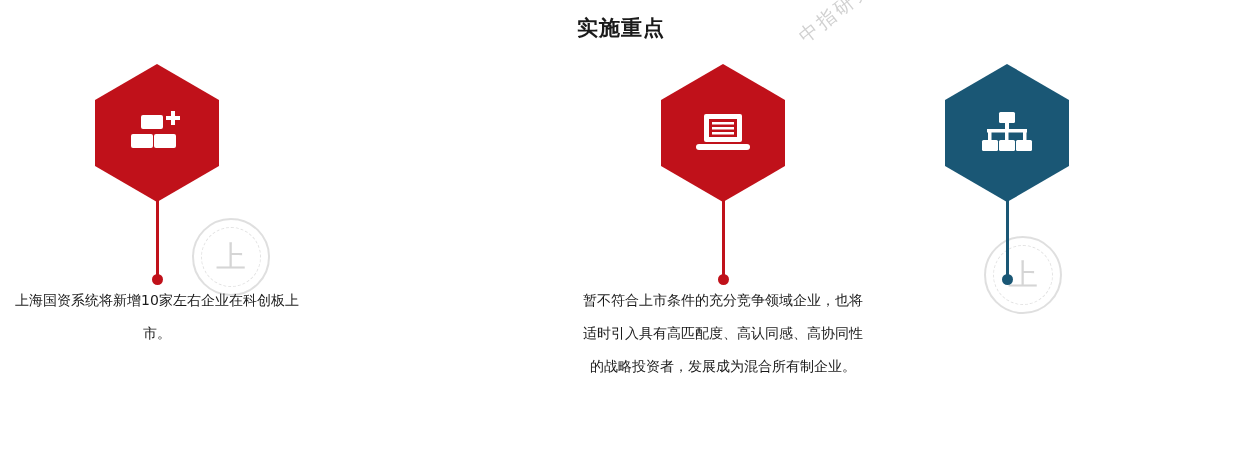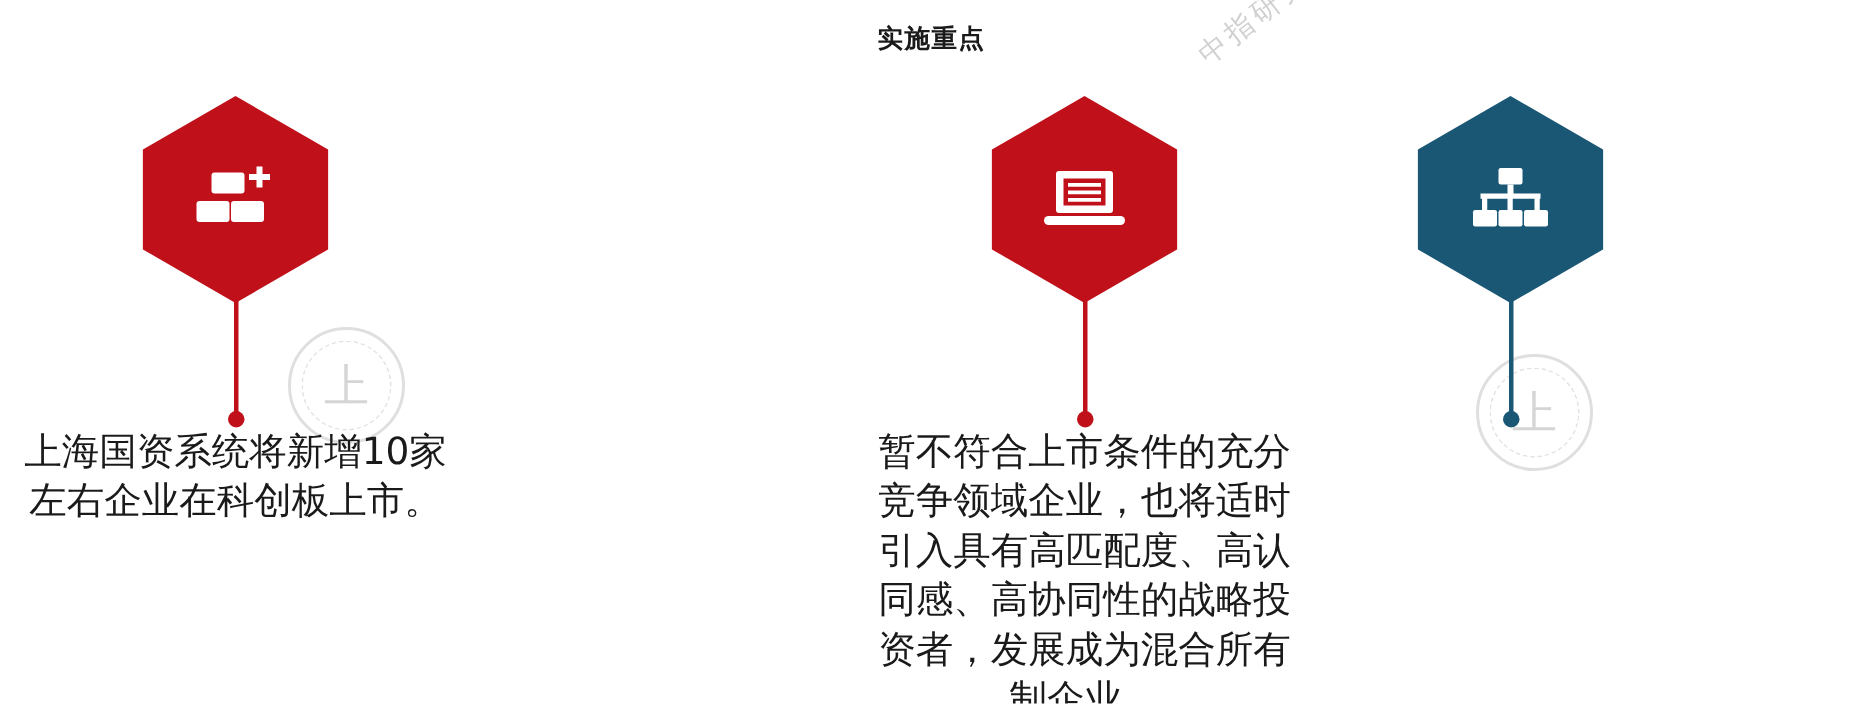--- a/index.html
+++ b/index.html
@@ -13,21 +13,21 @@
     font-family: "DejaVu Sans", "Liberation Sans", sans-serif;
     position: relative;
     overflow: hidden;
   }
   #page-title {
     position: absolute;
     top: 14px;
     left: 0;
     width: 100%;
     text-align: center;
-    font-size: 17px;
+    font-size: 21px;
     font-weight: bold;
     color: #1a1a1a;
     letter-spacing: 1px;
   }
   .wm-text {
     position: absolute;
     top: -8px;
     left: 790px;
     transform: rotate(-38deg);
     color: #bdbdbd;
@@ -109,21 +109,21 @@
     height: 11px;
     border-radius: 50%;
     margin-left: -5.5px;
   }
   .caption {
     position: absolute;
     top: 224px;
     left: 0;
     width: 290px;
     text-align: center;
-    font-size: 25px;
+    font-size: 14px;
     line-height: 33px;
     color: #1a1a1a;
     font-family: "DejaVu Sans", "Liberation Sans", sans-serif;
   }
   .icon-svg { display: block; }
 </style>
 </head>
 <body>
 
 <div id="page-title">实施重点</div>

